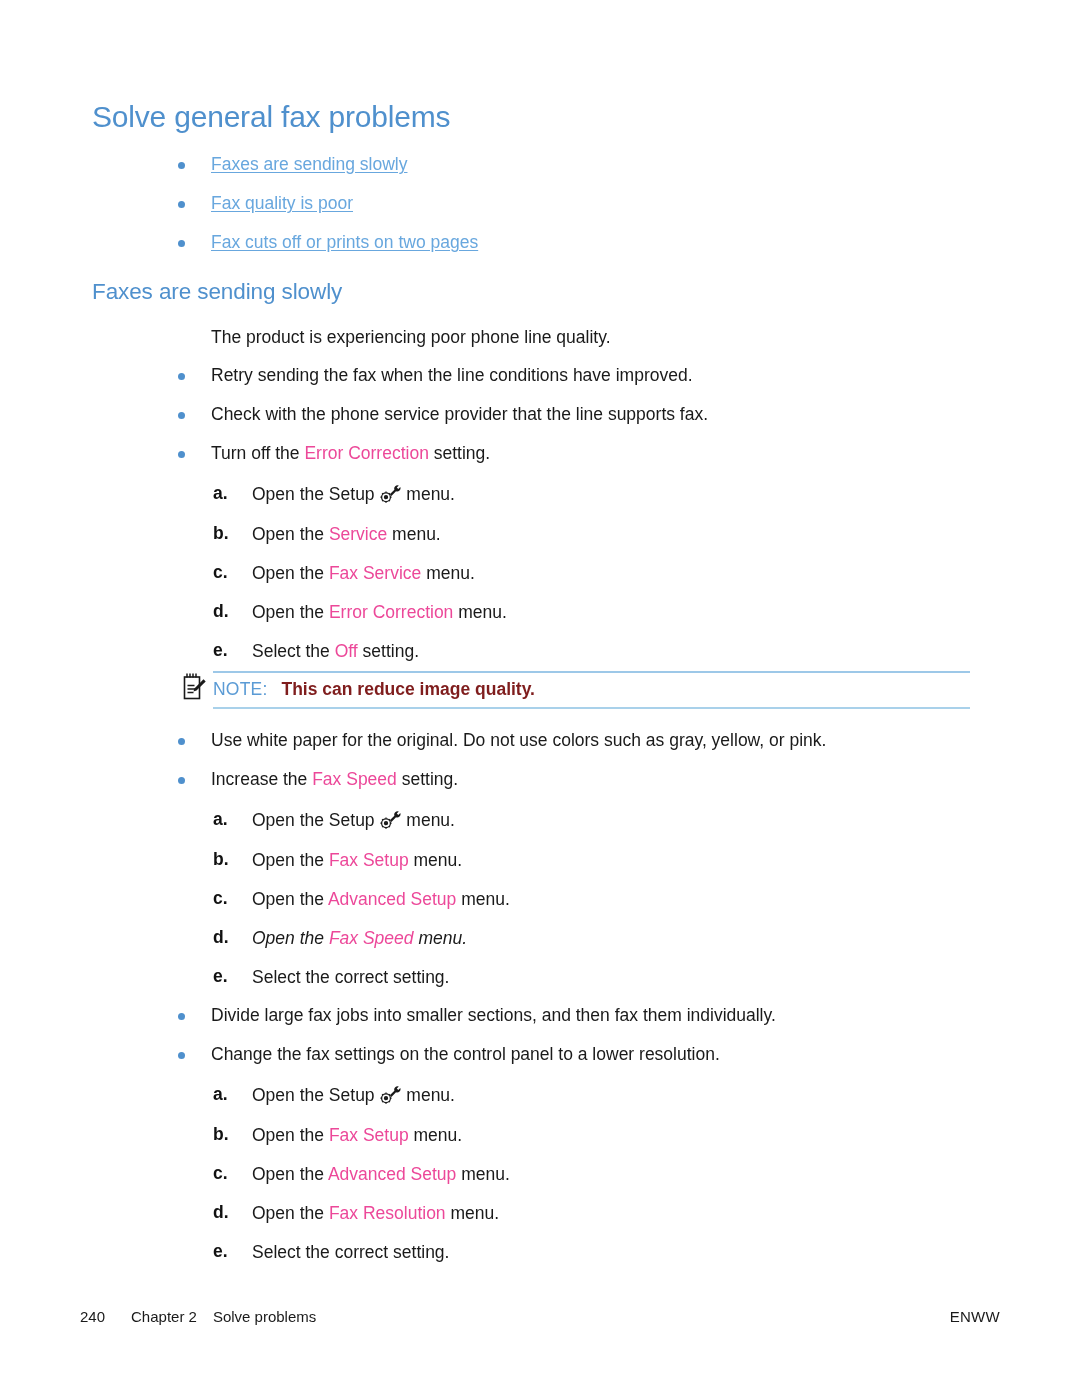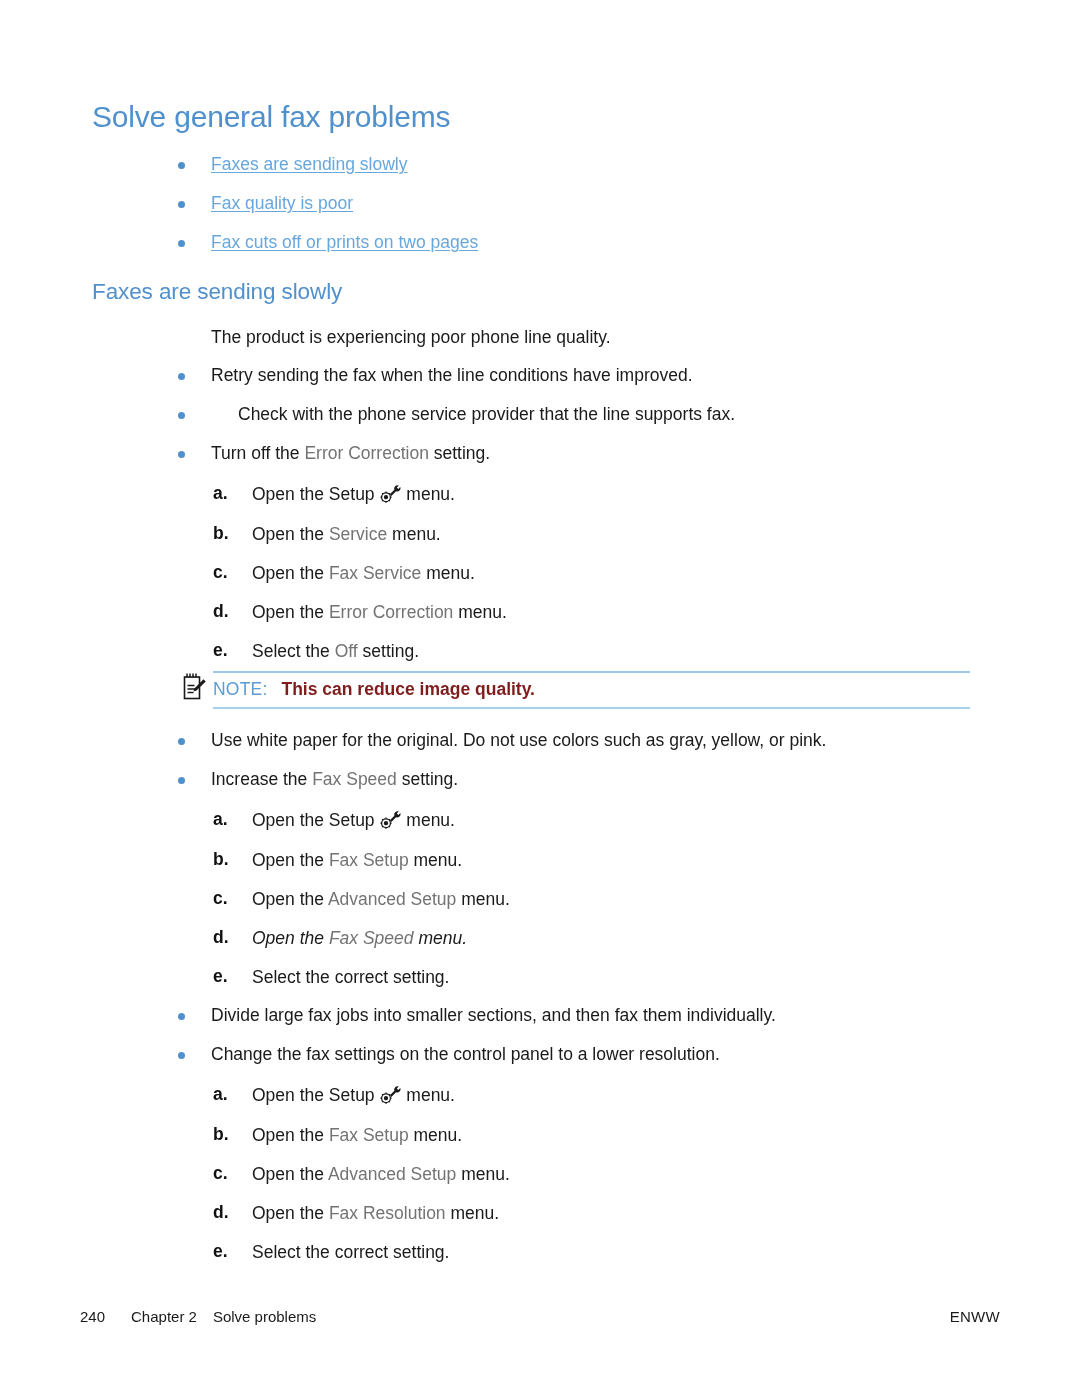--- a/index.html
+++ b/index.html
@@ -73,21 +73,21 @@
     white-space: nowrap;
   }
 
   a.toclink, .toclink {
     color: #68a7de;
     text-decoration: underline;
     text-underline-offset: 2px;
     font-size: 17.5px;
   }
 
-  .uiterm { color: #737373; }
+  .uiterm { color: #ec4899; }
 
   
   .setup-icon {
     display: inline-block;
     width: 22px;
     height: 20px;
     vertical-align: -4px;
     position: relative;
   }
   .setup-icon svg { display:block; }
@@ -180,21 +180,21 @@
   </div>
 
   <div class="h2">Faxes are sending slowly</div>
 
   <div class="row" style="left:211px; top:326px;text-align:center;">The product is experiencing poor phone line quality.</div>
 
   <div class="bullet" style="left:178px; top:373px;"></div>
   <div class="row" style="left:211px; top:364px;">Retry sending the fax when the line conditions have improved.</div>
 
   <div class="bullet" style="left:178px; top:412px;"></div>
-  <div class="row" style="left:211px; top:403px;margin-left:27px;">Check with the phone service provider that the line supports fax.</div>
+  <div class="row" style="left:211px; top:403px;">Check with the phone service provider that the line supports fax.</div>
 
   <div class="bullet" style="left:178px; top:451px;"></div>
   <div class="row" style="left:211px; top:442px;">
     <span>Turn off the </span><span class="uiterm">Error Correction</span><span> setting.</span>
   </div>
 
   <div class="alpha" style="left:213px; top:483px;">a.</div>
   <div class="row" style="left:252px; top:483px;">
     <span>Open the Setup </span><span class="setup-icon"><svg width="22" height="20" viewBox="0 0 22 20">
           <g fill="none" stroke="#1a1a1a" stroke-width="1.3">

